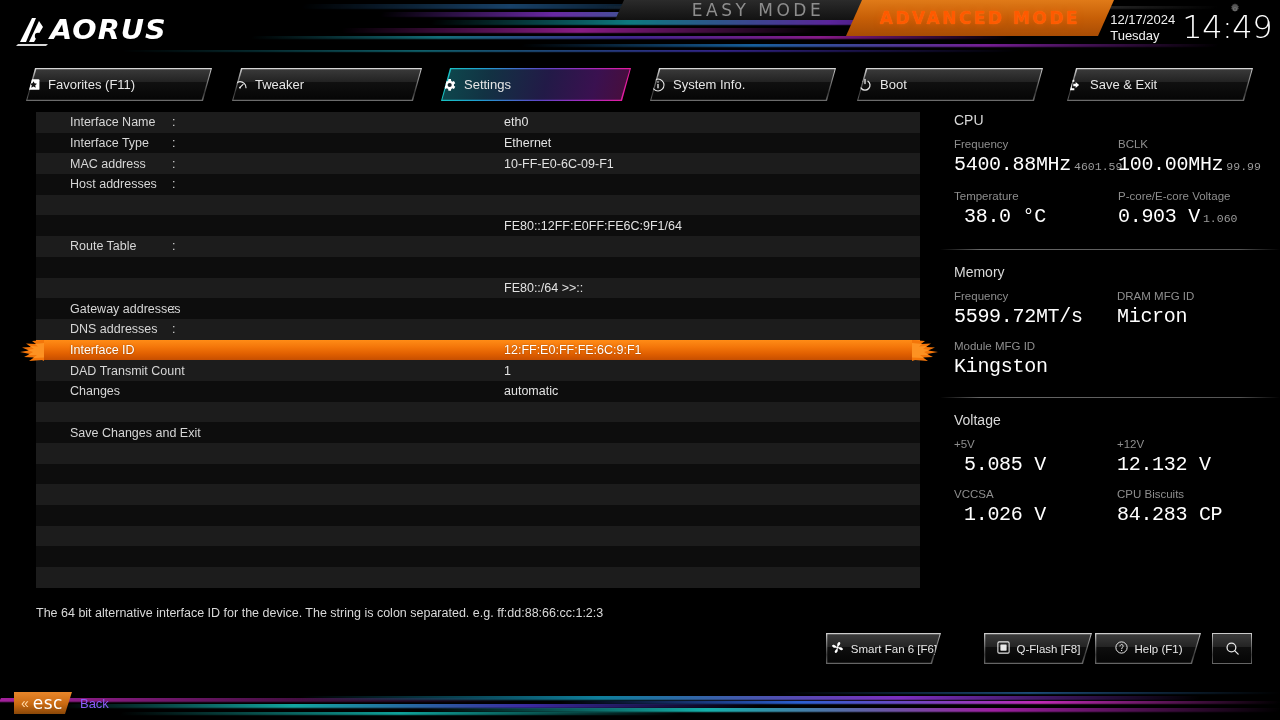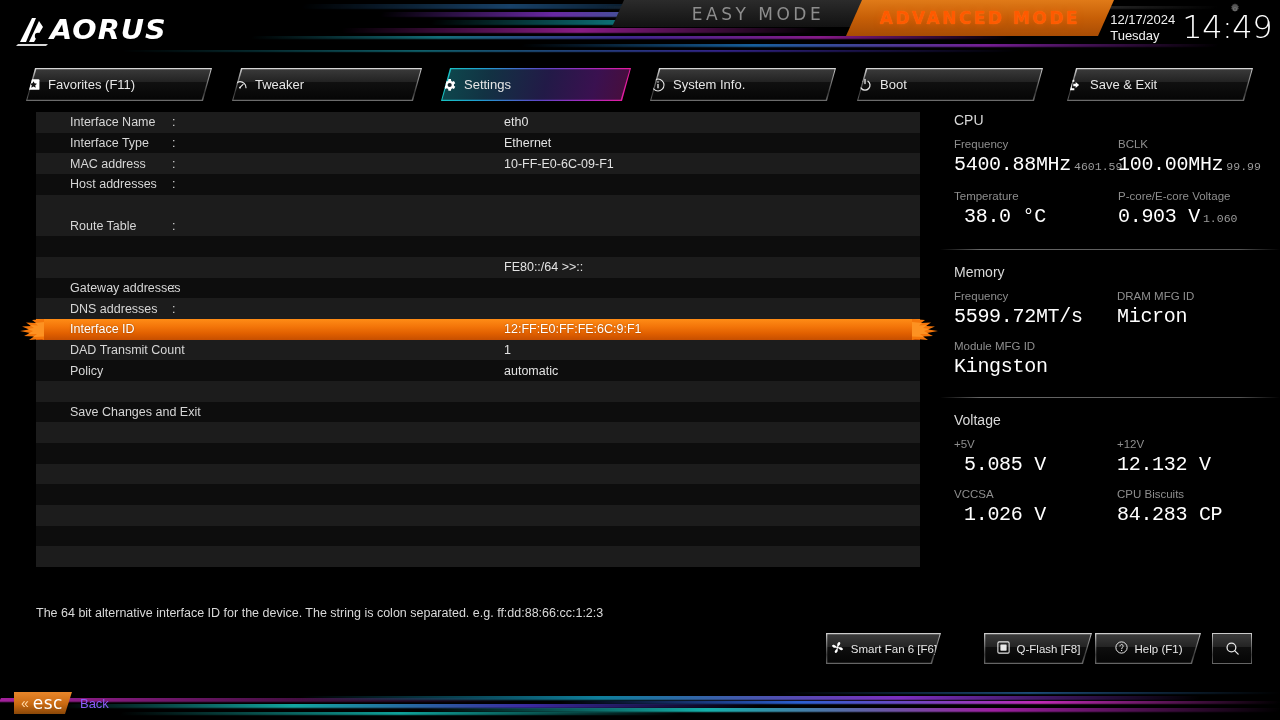--- a/index.html
+++ b/index.html
@@ -16,21 +16,21 @@
   #header{ position:absolute; left:0; top:0; width:1280px; height:62px; overflow:hidden; background:#000; }
   .hdr-streaks{ position:absolute; inset:0; overflow:hidden; }
   .streak{ position:absolute; height:5px; transform:skewX(-28deg); filter:blur(0.4px); opacity:.85; }
   .logo-wrap{ position:absolute; left:16px; top:14px; width:290px; height:34px; z-index:5; }
   .logo-falcon{ position:absolute; left:0; top:2px; width:34px; height:30px; }
   .logo-text{ position:absolute; left:34px; top:0px; font-family:"DejaVu Sans", sans-serif; font-size:27px;
       font-weight:700; font-style:italic; letter-spacing:1px; color:#fff;
       transform:scaleX(1.06); transform-origin:left center; }
 
   
-  #easy-mode{ position:absolute; left:608px; top:0; width:300px; height:27px; z-index:4;
+  #easy-mode{ position:absolute; left:608px; top:0; width:300px; height:20px; z-index:4;
       background:linear-gradient(180deg,#2b2b2b 0%,#1d1d1d 55%,#121212 100%);
       clip-path:polygon(16px 0, 300px 0, 284px 36px, 0px 36px);
       display:flex; align-items:center; justify-content:center; }
   #easy-mode .lbl{ font-size:17px; letter-spacing:3.5px; color:#8d8d8d; font-family:"DejaVu Sans", sans-serif; }
   #advanced-mode{ position:absolute; left:846px; top:0; width:268px; height:36px; z-index:5;
       background:linear-gradient(180deg,#e07a18 0%,#c75f07 50%,#a84c04 100%);
       clip-path:polygon(16px 0, 268px 0, 252px 36px, 0px 36px);
       display:flex; align-items:center; justify-content:center; }
   #advanced-mode .lbl{ font-size:17px; letter-spacing:2.5px; color:#2a1200; font-weight:700;
       font-family:"DejaVu Sans", sans-serif;
@@ -259,20 +259,24 @@
     </div>
     <div class="srow even">
       <span class="label">Host addresses</span>
       <span class="colon" style="left: 136px;">:</span>
       <span class="value"></span>
     </div>
     <div class="srow odd">
       <span class="label"></span>
       <span class="value"></span>
     </div>
+    <div class="srow even">
+      <span class="label"></span>
+      <span class="value">FE80::12FF:E0FF:FE6C:9F1/64</span>
+    </div>
     <div class="srow odd">
       <span class="label">Route Table</span>
       <span class="colon" style="left: 136px;">:</span>
       <span class="value"></span>
     </div>
     <div class="srow even">
       <span class="label"></span>
       <span class="value"></span>
     </div>
     <div class="srow odd">
@@ -299,21 +303,21 @@
         <path d="M0 6 L10 7 L7 9.5 L15 9 L11 12 L18 13 L12 15 L17 18 L8 18 L12 21 L0 20.5 Z" fill="#ff9a28" opacity=".8"></path>
       </svg>
       <span class="label">Interface ID</span>
       <span class="value">12:FF:E0:FF:FE:6C:9:F1</span>
     </div>
     <div class="srow odd">
       <span class="label">DAD Transmit Count</span>
       <span class="value">1</span>
     </div>
     <div class="srow even">
-      <span class="label">Policy</span>
+      <span class="label">Changes</span>
       <span class="value">automatic</span>
     </div>
     <div class="srow odd">
       <span class="label"></span>
       <span class="value"></span>
     </div>
     <div class="srow even">
       <span class="label">Save Changes and Exit</span>
       <span class="value"></span>
     </div>

